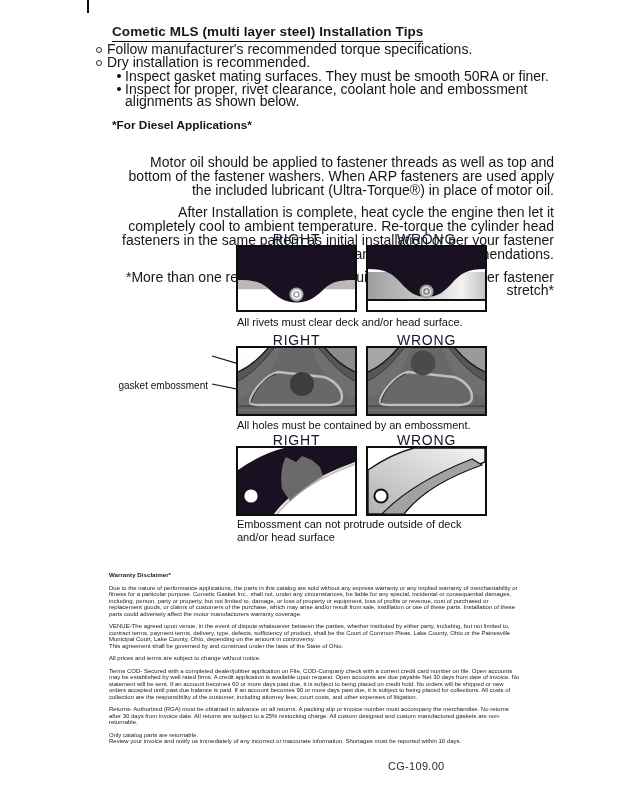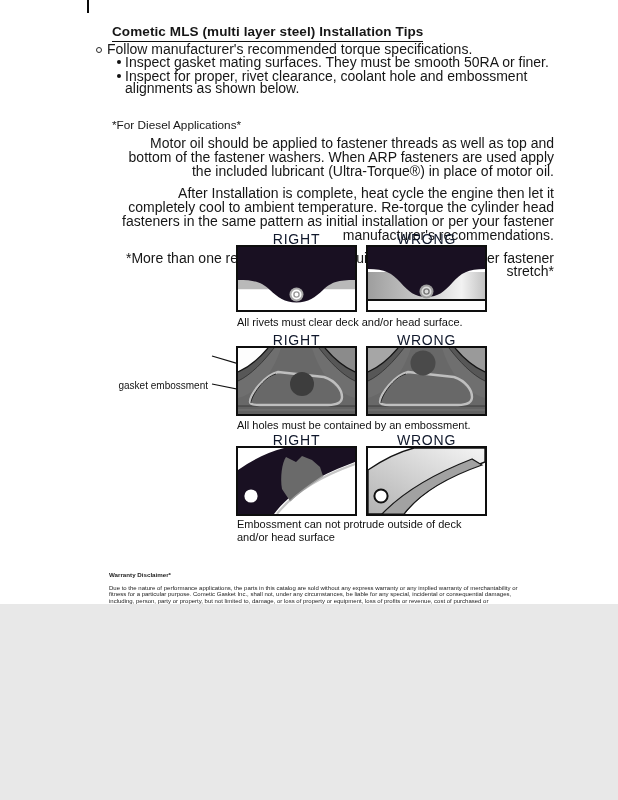--- a/index.html
+++ b/index.html
@@ -1,33 +1,33 @@
 <!DOCTYPE html>
 <html><head>
 <meta charset="utf-8">
 <style>
   html,body{margin:0;padding:0;background:#e8e8e8;}
-  .page{position:relative;width:618px;height:604px;background:#ffffff;margin:0 auto;
+  .page{position:relative;width:618px;height:800px;background:#ffffff;margin:0 auto;
         font-family:"Liberation Sans", sans-serif;color:#161616;overflow:hidden;}
   .crop-mark{position:absolute;left:87px;top:0;width:2px;height:13px;background:#0a0a0a;}
 
   
   .title{position:absolute;left:112px;top:24px;font-size:13.5px;font-weight:700;
          border-bottom:1.6px solid #111;padding-bottom:2px;letter-spacing:.1px;}
 
   
   .tips{position:absolute;left:96px;top:43px;width:475px;font-size:14px;line-height:12px;}
   .b-row{display:flex;margin-bottom:1.3px;}
   .b-row.sub{margin-left:21px;}
   .o-marker{flex:none;width:4px;height:4px;border:1px solid #2d2d2d;border-radius:50%;margin:3.6px 5px 0 0;}
   .f-marker{flex:none;width:4px;height:4px;background:#111;border-radius:50%;margin:4.2px 4px 0 0;}
 
   
   .diesel{position:absolute;left:96px;top:118px;width:458px;}
-  .diesel h2{margin:0 0 5px 16px;font-size:11.8px;font-weight:400;}
+  .diesel h2{margin:0 0 24px 16px;font-size:11.8px;font-weight:700;}
   .diesel p{margin:0 0 9px 16px;font-size:14px;line-height:13.8px;text-align:right;}
 
   
   .diag-label{position:absolute;width:121px;text-align:center;font-size:14px;
               letter-spacing:.8px;color:#0f172a;}
   .diag-box{position:absolute;width:117px;border:2px solid #0e0e0e;background:#fff;line-height:0;}
   .diag-box svg{display:block;}
   .caption{position:absolute;font-size:11px;line-height:12.5px;color:#111;}
   .ann{position:absolute;width:92px;text-align:right;font-size:10px;line-height:11.5px;color:#131313;}
   .pointer-svg{position:absolute;left:210px;top:352px;pointer-events:none;}
@@ -46,20 +46,24 @@
 
 <div class="page">
   <div class="crop-mark"></div>
 
   <div class="title">Cometic MLS (multi layer steel) Installation Tips</div>
 
   <div class="tips">
     <div class="b-row">
       <span class="o-marker"></span>
       <span>Follow manufacturer's recommended torque specifications.</span>
+    </div>
+    <div class="b-row">
+      <span class="o-marker"></span>
+      <span>Dry installation is recommended.</span>
     </div>
     <div class="b-row sub">
       <span class="f-marker"></span>
       <span>Inspect gasket mating surfaces.  They must be smooth 50RA or finer.</span>
     </div>
     <div class="b-row sub">
       <span class="f-marker"></span>
       <span>Inspect for proper, rivet clearance, coolant hole and embossment alignments as shown below.</span>
     </div>
   </div>

